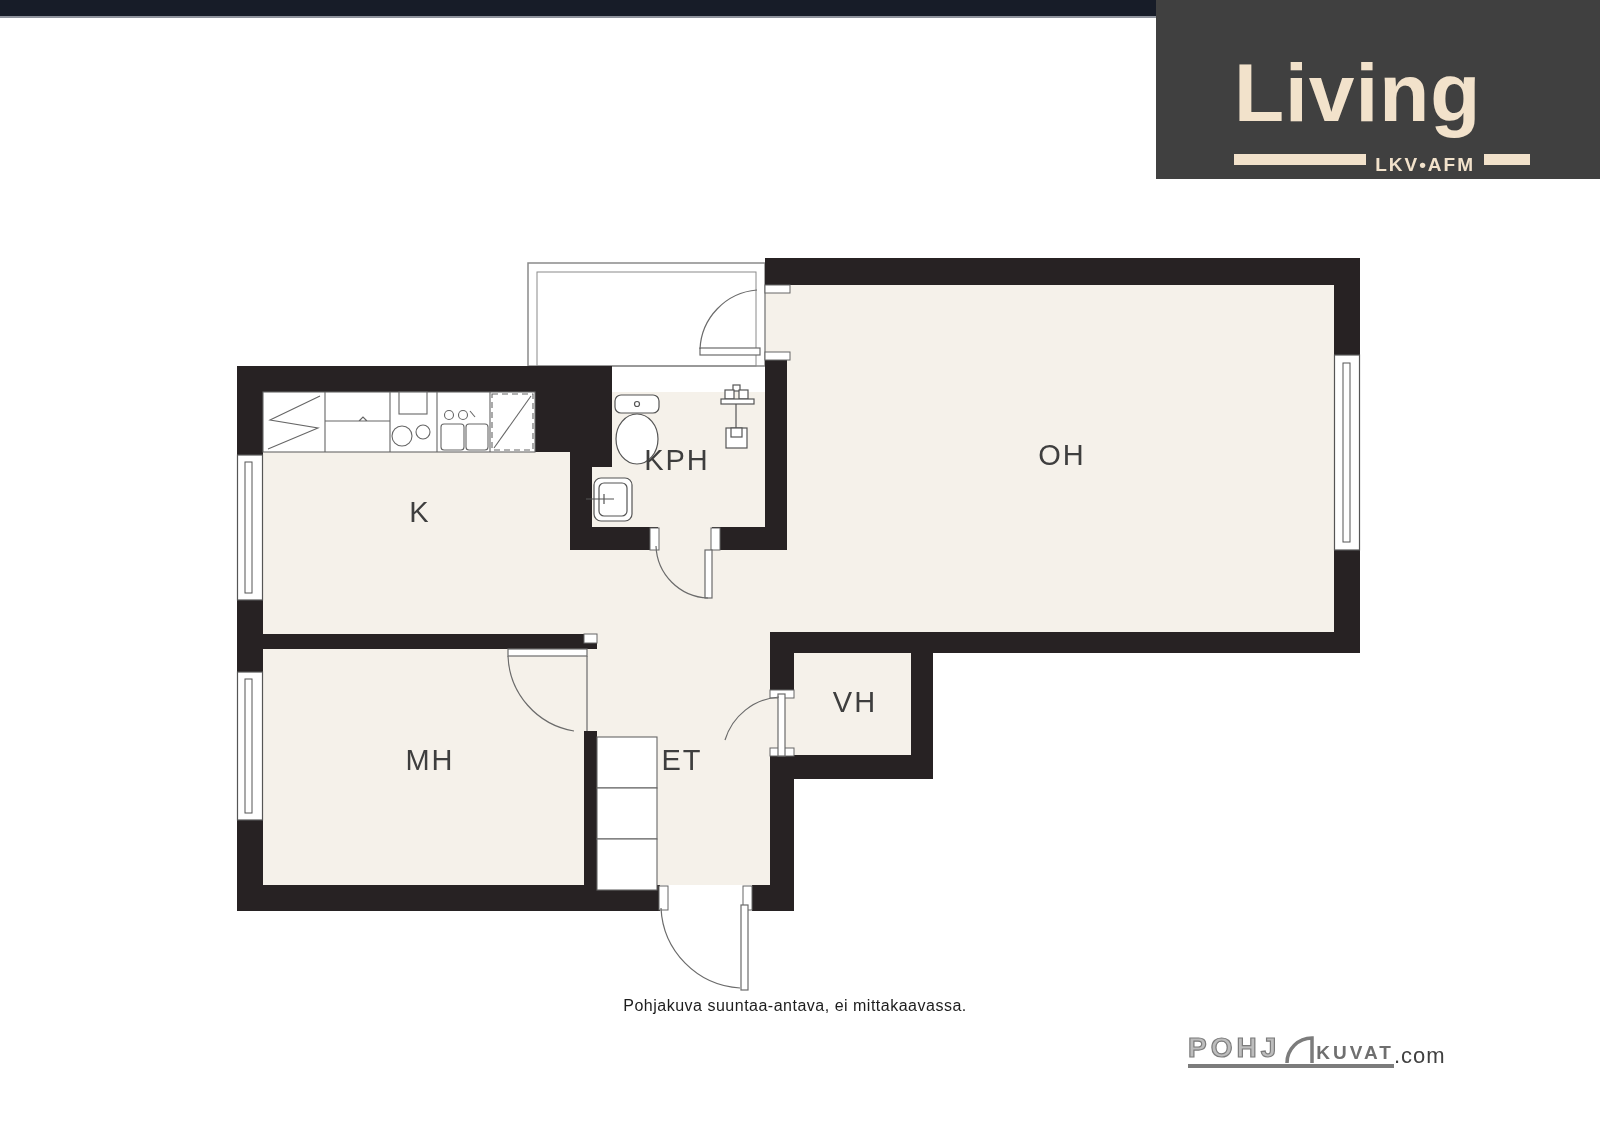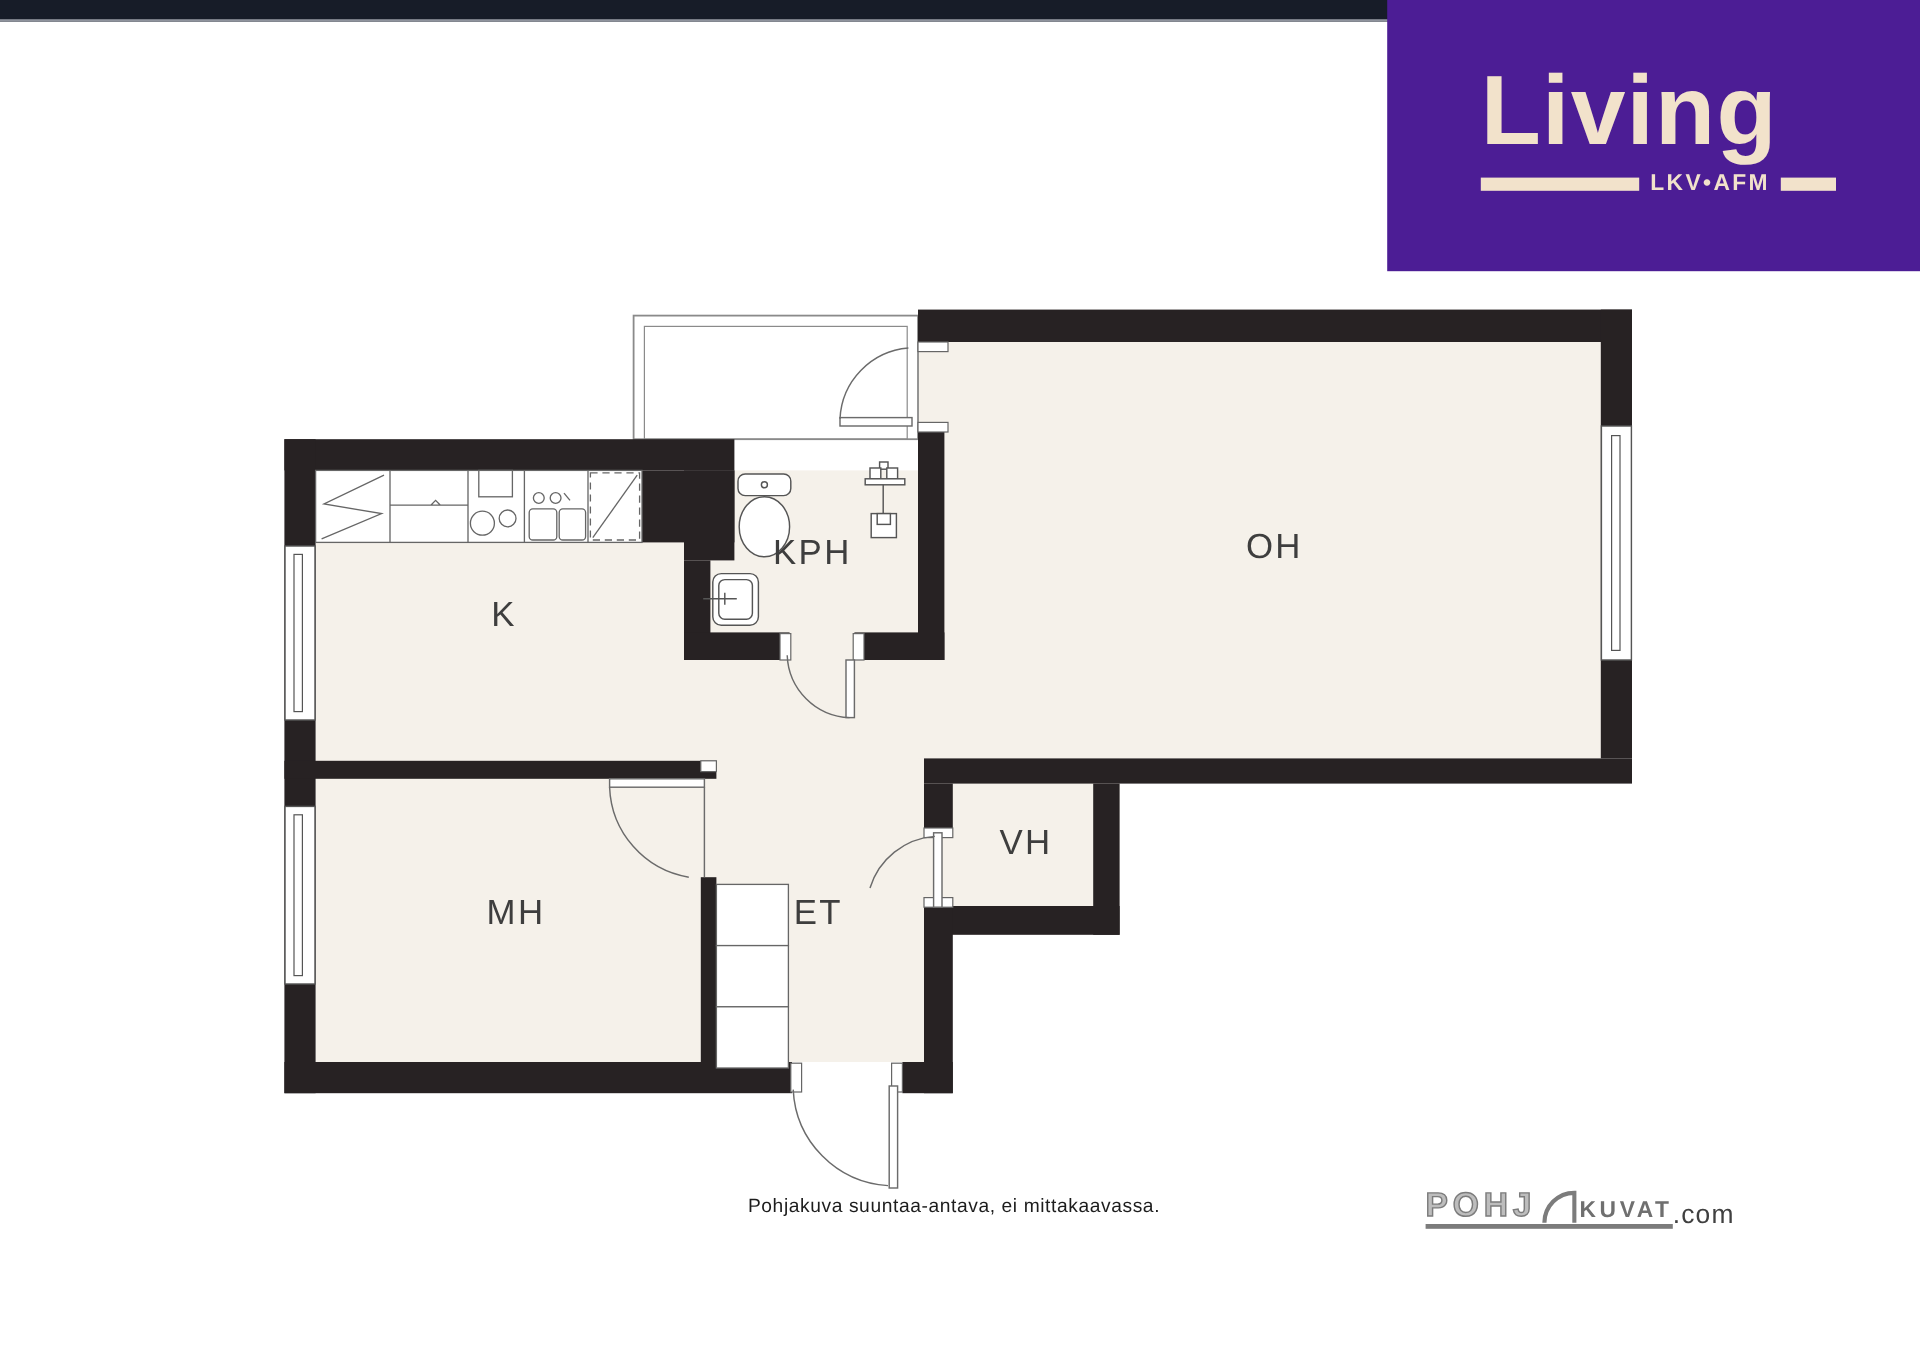--- a/index.html
+++ b/index.html
@@ -2,37 +2,37 @@
 <html><head>
 <meta charset="utf-8">
 <style>
   html,body{margin:0;padding:0;}
   body{width:1600px;height:1132px;position:relative;overflow:hidden;
        background:#ffffff;font-family:"Liberation Sans",sans-serif;}
 
   .top-bar{position:absolute;left:0;top:0;width:1600px;height:16px;
            background:#171c28;border-bottom:2px solid #8f939d;}
 
-  .brand-panel{position:absolute;left:1156px;top:0;width:444px;height:226px;
-               background:#4c1d95;}
+  .brand-panel{position:absolute;left:1156px;top:0;width:444px;height:179px;
+               background:#404040;}
   .brand-inner{position:absolute;left:78px;top:52px;width:296px;}
   .brand-word{color:#f2e2cb;font-size:82px;font-weight:700;letter-spacing:1px;
               line-height:1;display:block;}
-  .brand-row{display:flex;align-items:center;gap:9px;margin-top:8px;}
+  .brand-row{display:flex;gap:9px;margin-top:20px;}
   .brand-bar{height:11px;background:#f2e2cb;}
   .bar-long{flex:1;}
   .bar-short{width:46px;}
   .brand-tag{color:#f2e2cb;font-size:19px;font-weight:700;letter-spacing:2px;white-space:nowrap;}
 
   .plan-svg{position:absolute;left:0;top:0;}
 
   .disclaimer{position:absolute;left:295px;top:997px;width:1000px;
               text-align:center;font-size:16px;color:#1d1d1d;letter-spacing:0.5px;}
 
-  .pk-logo{position:absolute;left:1188px;top:988px;display:flex;align-items:flex-end;}
+  .pk-logo{position:absolute;left:1188px;top:1032px;display:flex;align-items:flex-end;}
   .pk-under{display:flex;align-items:flex-end;border-bottom:4px solid #7c7c7c;
             padding-bottom:2px;}
   .pk-prefix{font-size:28px;font-weight:700;letter-spacing:4px;color:#bdbdbd;
              -webkit-text-stroke:1.2px #7c7c7c;line-height:1;}
   .pk-main{font-size:19px;font-weight:700;letter-spacing:3px;color:#6f6f6f;line-height:1;}
   .pk-suffix{font-size:22px;color:#404040;letter-spacing:1px;line-height:1;
              padding-bottom:1px;}
   .pk-door{margin:0 2px -2px 4px;}
 </style>
 </head>

